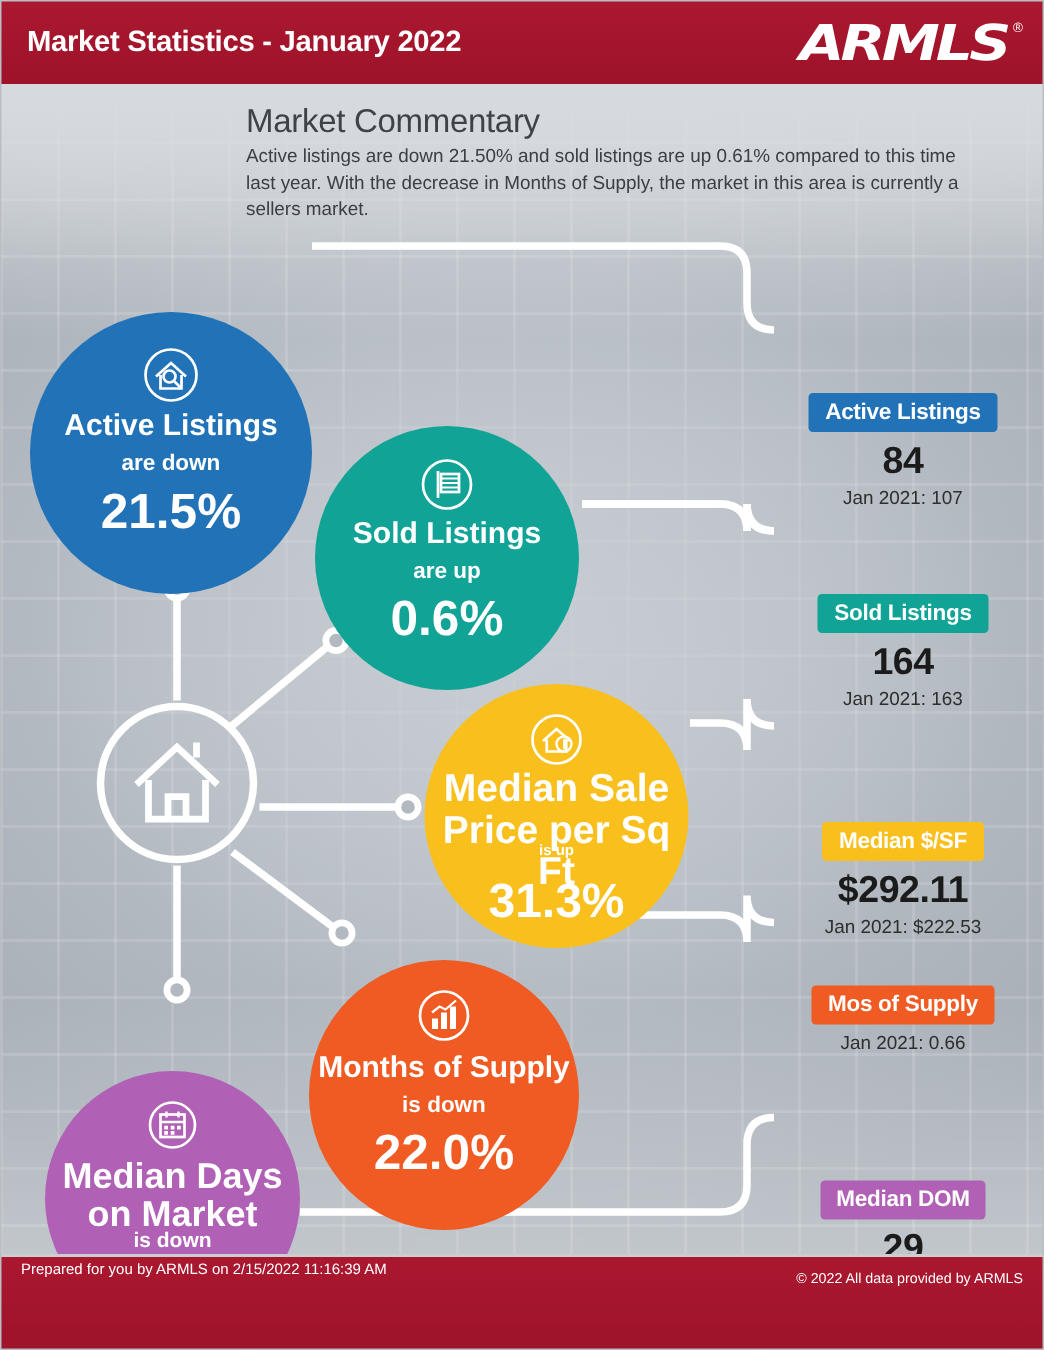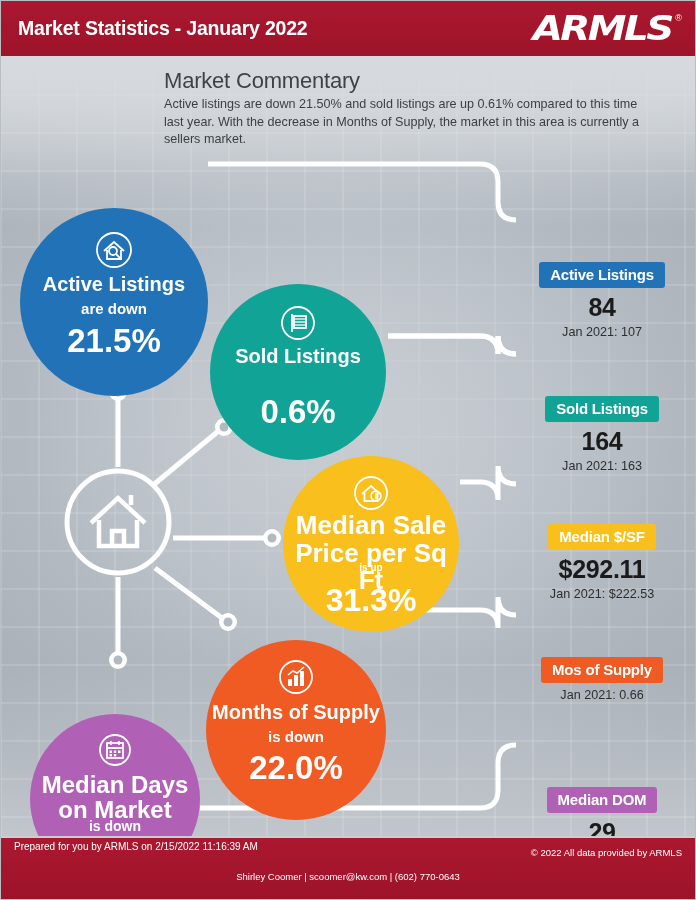--- a/index.html
+++ b/index.html
@@ -209,21 +209,21 @@
     letter-spacing: -0.3px;
   }
   .stat-prior {
     margin-top: 5px;
     font-size: 12.6px;
     color: #2e2e2e;
   }
 
   #stat-active  { left: 517px; top: 206px; }
   #stat-sold    { left: 517px; top: 340px; }
-  #stat-price   { left: 517px; top: 468px; }
+  #stat-price   { left: 517px; top: 492px; }
   #stat-supply  { left: 517px; top: 601px; }
   #stat-dom     { left: 517px; top: 731px; }
 
   
   .footer {
     position: absolute;
     left: 0;
     top: 836px;
     width: 696px;
     height: 64px;
@@ -353,20 +353,21 @@
     <div class="bubble" id="bubble-sold">
       <svg class="bubble-icon" style="top:20px;width:38px;height:38px" viewBox="0 0 38 38" xmlns="http://www.w3.org/2000/svg">
         <circle cx="19" cy="19" r="16" fill="none" stroke="#ffffff" stroke-width="1.8"></circle>
         <line x1="13" y1="10" x2="13" y2="28" stroke="#ffffff" stroke-width="1.8"></line>
         <rect x="15" y="12" width="12" height="12" fill="none" stroke="#ffffff" stroke-width="1.8"></rect>
         <line x1="15" y1="15" x2="27" y2="15" stroke="#ffffff" stroke-width="1.3"></line>
         <line x1="15" y1="18" x2="27" y2="18" stroke="#ffffff" stroke-width="1.3"></line>
         <line x1="15" y1="21" x2="27" y2="21" stroke="#ffffff" stroke-width="1.3"></line>
       </svg>
       <div class="bubble-label" style="top:62px;font-size:20px">Sold Listings</div>
+      <div class="bubble-dir" style="top:88px;font-size:15px">are up</div>
       <div class="bubble-pct" style="top:111px;font-size:33px">0.6%</div>
     </div>
 
     <div class="bubble" id="bubble-price">
       <svg class="bubble-icon" style="top:18px;width:38px;height:38px" viewBox="0 0 38 38" xmlns="http://www.w3.org/2000/svg">
         <circle cx="19" cy="19" r="16" fill="none" stroke="#ffffff" stroke-width="1.8"></circle>
         <path d="M 10 20 L 19 12 L 28 20" fill="none" stroke="#ffffff" stroke-width="1.8"></path>
         <path d="M 12.5 19 L 12.5 27 L 25.5 27 L 25.5 19" fill="none" stroke="#ffffff" stroke-width="1.8"></path>
         <circle cx="24" cy="22" r="5" fill="none" stroke="#ffffff" stroke-width="1.6"></circle>
         <line x1="24" y1="18.5" x2="24" y2="25.5" stroke="#ffffff" stroke-width="1.3"></line>
@@ -435,17 +436,16 @@
       <div class="stat-value">29</div>
       
     </div>
 
   </div>
 
   <div class="footer">
     <div class="footer-divider"></div>
     <div class="footer-left">Prepared for you by ARMLS on 2/15/2022 11:16:39 AM</div>
     <div class="footer-right">© 2022 All data provided by ARMLS</div>
-    <div class="footer-center">Shirley Coomer | scoomer@kw.com | (602) 770-0643</div>
   </div>
 
   <div class="page-border"></div>
 </div>
 
 </body></html>

